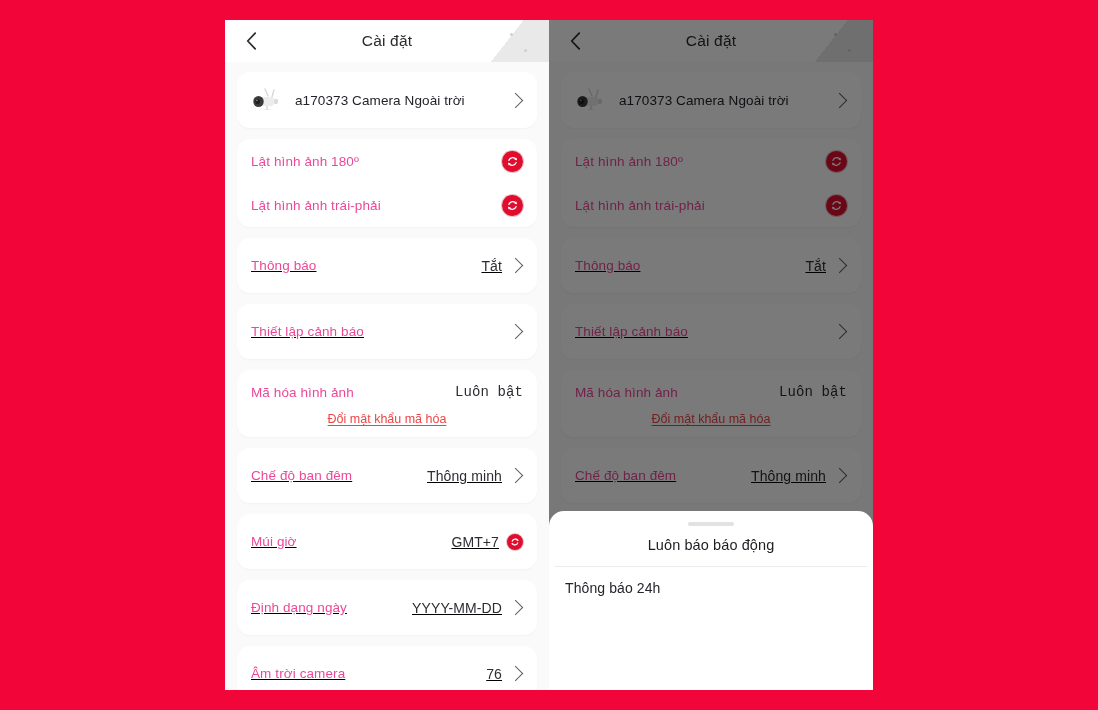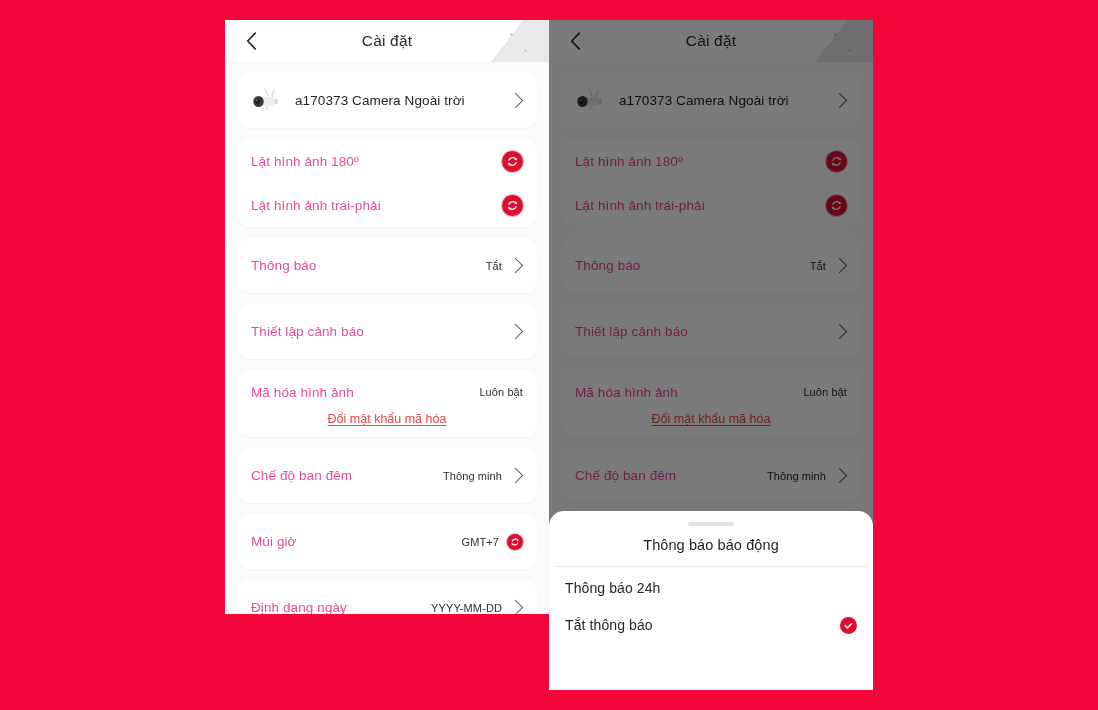--- a/index.html
+++ b/index.html
@@ -10,21 +10,21 @@
   }
   body { background: #f20538; position: relative; }
 
   .stage { position: absolute; inset: 0; }
 
   
   .panel {
     position: absolute;
     top: 20px;
     width: 324px;
-    height: 594px;
+    height: 670px;
     background: #fbfafa;
     overflow: hidden;
   }
   .panel-left  { left: 225px; }
   .panel-right { left: 549px; }
 
   .panel-inner { position: absolute; inset: 0; }
 
   
   .nav {
@@ -89,36 +89,36 @@
   }
 
   .row {
     position: relative;
     display: flex;
     align-items: center;
     min-height: 44px;
     padding: 0 14px;
     text-align: right;
   }
-  .row-tall { min-height: 55px; }
+  .row-tall { min-height: 55px; text-decoration: underline; }
 
   .row-label {
     font-size: 13.5px;
     color: #ec4899;
     letter-spacing: .1px;
   }
   .row-spacer { flex: 1 1 auto; }
   .row-value {
-    font-size: 11px;
+    font-size: 14px;
     color: #2b2d33;
     letter-spacing: .1px;
     margin-right: 8px;
     white-space: nowrap;
   }
-  .row-value.novalue { margin-right: 0; }
+  .row-value.novalue { margin-right: 0; font-family: Liberation Mono, monospace; }
 
   .chev {
     width: 11px; height: 11px;
     border-right: 1.7px solid #5a5c63;
     border-top: 1.7px solid #5a5c63;
     transform: rotate(45deg);
     flex: none;
     margin-right: 2px;
   }
 
@@ -491,32 +491,23 @@
         </div>
 
       </div>
 
       <div class="dim"></div>
     </div>
   </div>
 
   <div class="sheet">
     <div class="sheet-handle"></div>
-    <div class="sheet-title">Thông báo báo động</div>
+    <div class="sheet-title">Luôn báo báo động</div>
     <div class="sheet-sep"></div>
 
     <div class="sheet-opt">
       <span class="sheet-opt-label">Thông báo 24h</span>
     </div>
 
-    <div class="sheet-opt">
-      <span class="sheet-opt-label">Tắt thông báo</span>
-      <span class="row-spacer"></span>
-      <span class="check">
-        <svg width="11" height="11" viewBox="0 0 12 12">
-            <path d="M2.4 6.2 4.8 8.6 9.5 3.8" fill="none" stroke="#fff" stroke-width="1.7" stroke-linecap="round" stroke-linejoin="round"></path>
-          </svg>
-      </span>
-    </div>
 
   </div>
 
 </div>
 
 </body></html>

